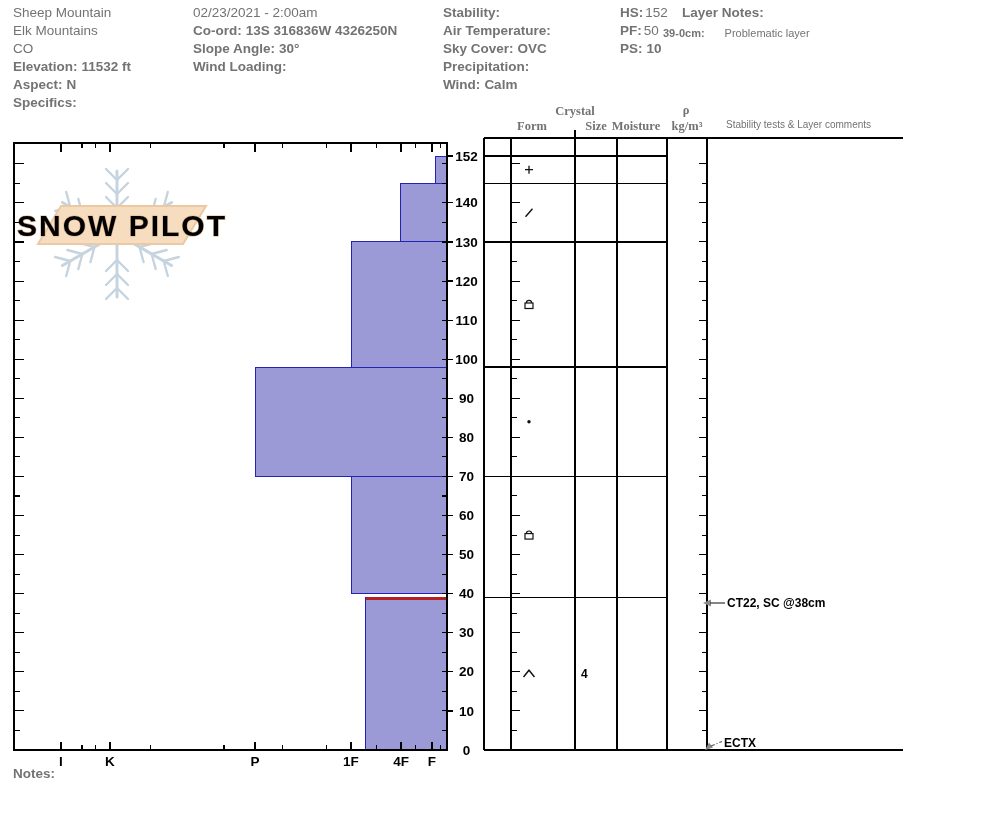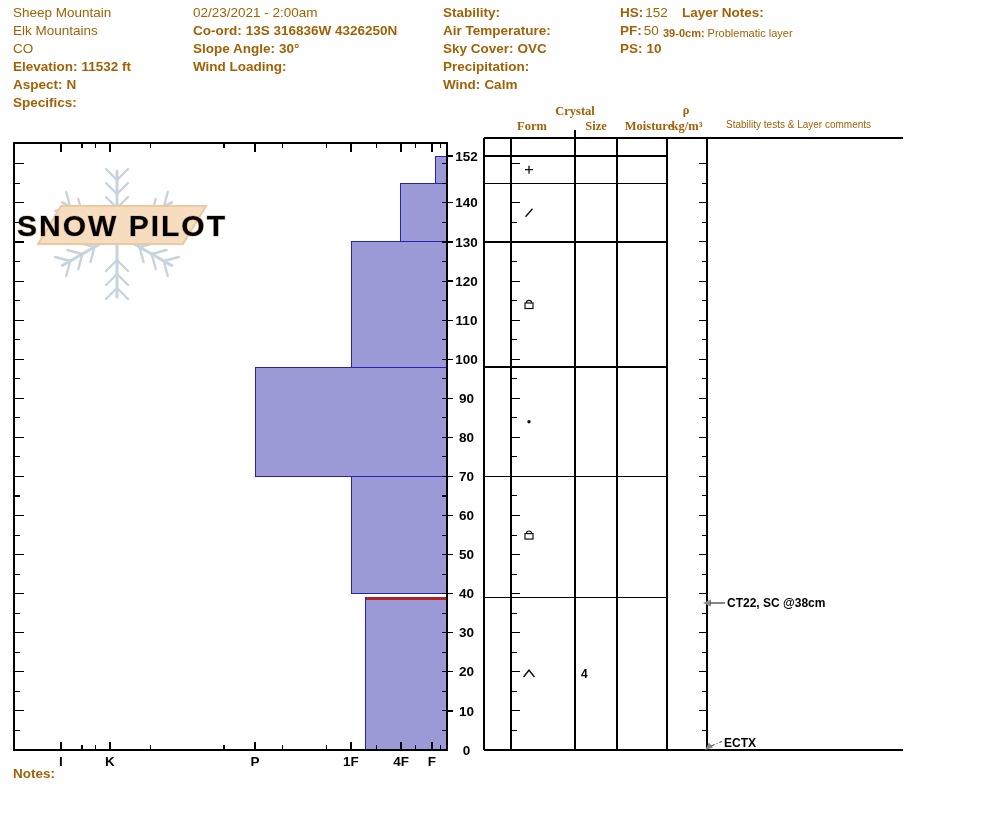--- a/index.html
+++ b/index.html
@@ -1,17 +1,17 @@
 <!DOCTYPE html>
 <html><head>
 <meta charset="utf-8">
 <style>
   html,body{margin:0;padding:0;background:#fff;}
   .page{position:relative;width:903px;height:840px;background:#fff;overflow:hidden;
-        font-family:"Liberation Sans",sans-serif;color:#a16207;}
+        font-family:"Liberation Sans",sans-serif;color:#737373;}
   .hdr{position:absolute;font-size:13.5px;line-height:18px;white-space:nowrap;}
   .hdr .row{height:18px;}
   .b{font-weight:bold;}
   .val{margin-left:4px;font-weight:bold;}
   .small-note{font-size:11px;}
   .thdr{position:absolute;font-weight:bold;font-size:12.5px;white-space:nowrap;
         transform:translateX(-50%);font-family:Liberation Serif, serif;}
   .thdr-left{position:absolute;font-weight:normal;font-size:10px;white-space:nowrap;}
   .notes{position:absolute;left:13px;top:766px;font-weight:bold;font-size:13.5px;}
   #chart{position:absolute;left:0;top:130px;}
@@ -49,27 +49,27 @@
   <div class="hdr" style="left:620px;top:4px">
     <div class="row"><span class="b">HS:</span><span style="margin-left:2px">152</span></div>
     <div class="row"><span class="b">PF:</span><span style="margin-left:2px">50</span></div>
     <div class="row"><span class="b">PS:</span><span class="val">10</span></div>
   </div>
 
   <div class="hdr" style="left:682px;top:4px">
     <div class="row"><span class="b">Layer Notes:</span></div>
   </div>
   <div class="hdr small-note" style="left:663px;top:24px">
-    <span class="b">39-0cm:</span><span style="margin-left:3px">Problematic layer</span>
+    <span class="b">39-0cm:</span><span style="margin-left:20px">Problematic layer</span>
   </div>
 
   <div class="thdr" style="left:575px;top:104px">Crystal</div>
   <div class="thdr" style="left:532px;top:119px">Form</div>
   <div class="thdr" style="left:596px;top:119px">Size</div>
-  <div class="thdr" style="left:649px;top:119px">Moisture</div>
+  <div class="thdr" style="left:636px;top:119px">Moisture</div>
   <div class="thdr" style="left:686px;top:103px">ρ</div>
   <div class="thdr" style="left:687px;top:119px">kg/m³</div>
   <div class="thdr-left" style="left:726px;top:119px">Stability tests &amp; Layer comments</div>
 
   <svg id="chart" width="994" height="660" viewBox="0 130 994 660">
       <g>
         <g transform="translate(117,234)" stroke="#c6d4e0" stroke-width="3" stroke-linecap="round" fill="none">
           <g transform="rotate(0)">
             <line x1="0" y1="6" x2="0" y2="-63"></line>
             <line x1="0" y1="-26" x2="-11" y2="-37" stroke-width="2.4"></line>

